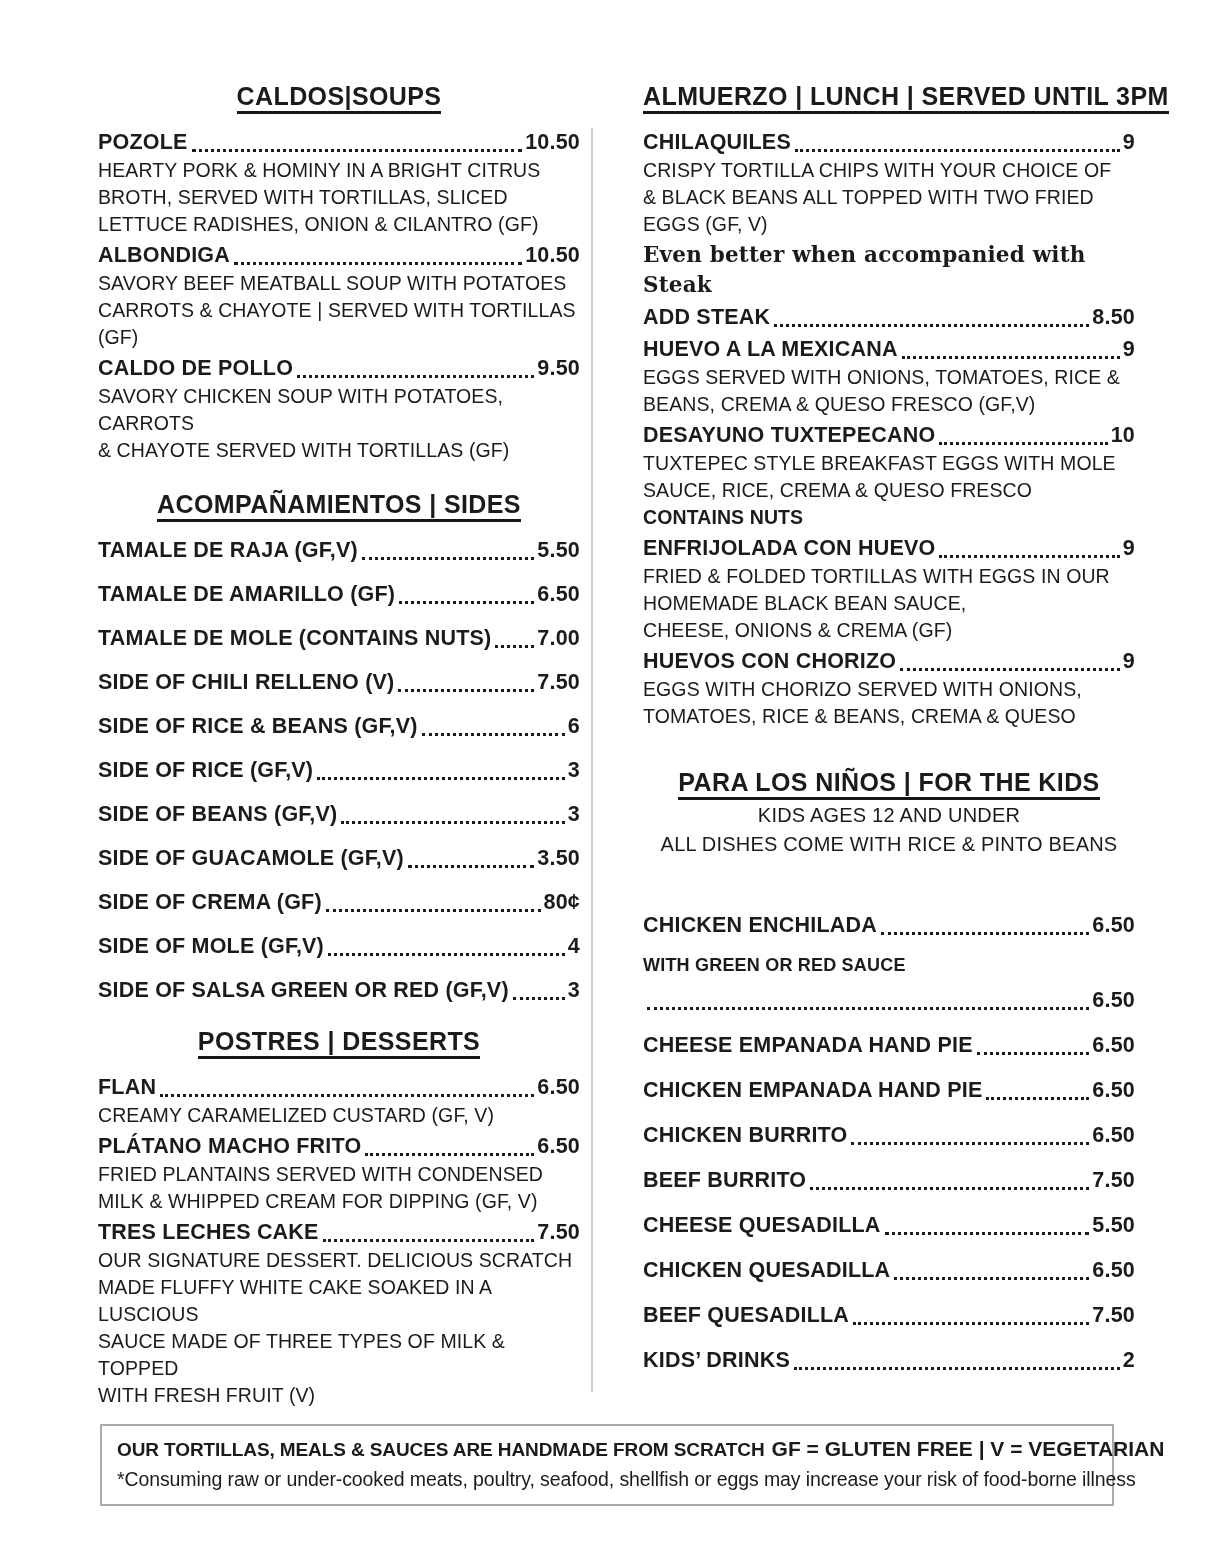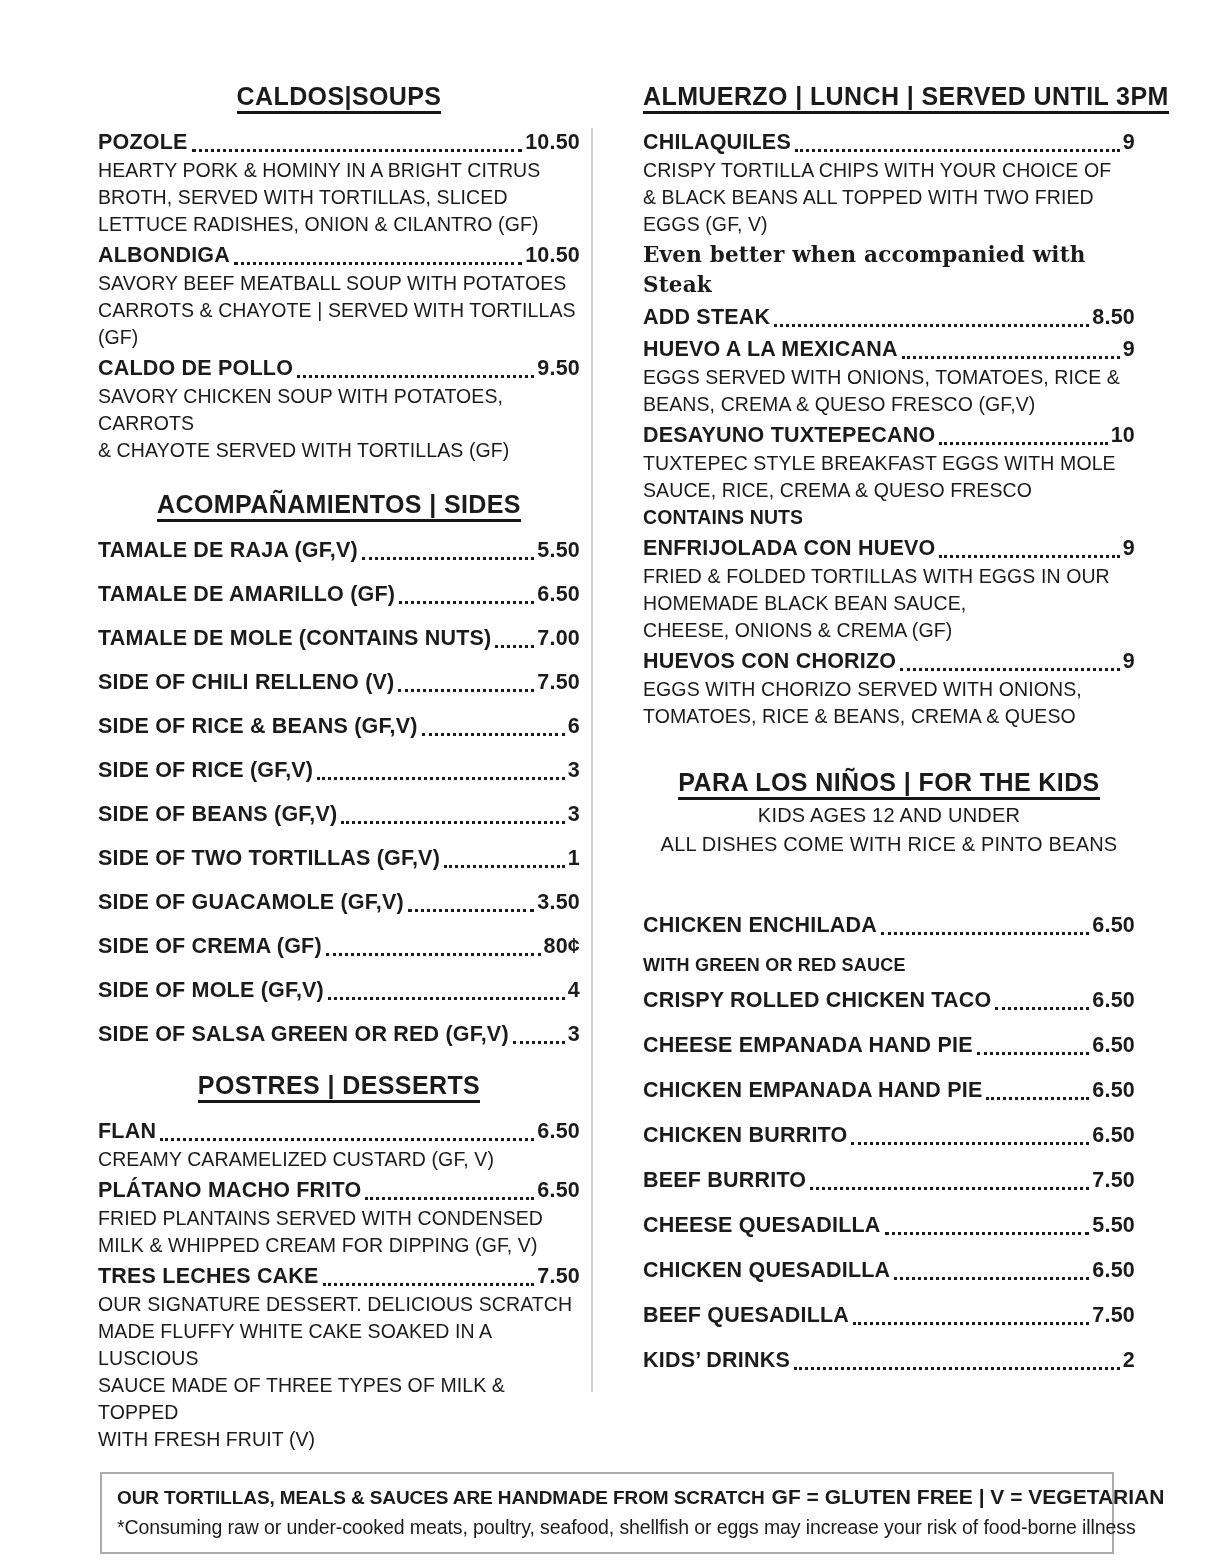--- a/index.html
+++ b/index.html
@@ -89,21 +89,21 @@
   .steak-note {
     font-family:"DejaVu Serif", serif;
     font-weight:700;
     font-size:21.5px;
     line-height:30px;
     margin:2px 0 1px 0;
     letter-spacing:0.2px;
   }
   .footer {
     position:absolute;
-    left:100px; top:1472px;
+    left:100px; top:1424px;
     width:1014px;
     box-sizing:border-box;
     border:2px solid #ababab;
     background:#ffffff;
     padding:11px 15px 13px 15px;
   }
   .footer-line1 {
     font-size:19px;
     font-weight:700;
     letter-spacing:-0.1px;
@@ -196,25 +196,20 @@
       <span class="name">SIDE OF RICE (GF,V)</span>
       <span class="leader"></span>
       <span class="price">3</span>
     </div>
     <div class="row side-row">
       <span class="name">SIDE OF BEANS (GF,V)</span>
       <span class="leader"></span>
       <span class="price">3</span>
     </div>
     <div class="row side-row">
-      <span class="name">SIDE OF TWO TORTILLAS (GF,V)</span>
-      <span class="leader"></span>
-      <span class="price">1</span>
-    </div>
-    <div class="row side-row">
       <span class="name">SIDE OF GUACAMOLE (GF,V)</span>
       <span class="leader"></span>
       <span class="price">3.50</span>
     </div>
     <div class="row side-row">
       <span class="name">SIDE OF CREMA (GF)</span>
       <span class="leader"></span>
       <span class="price">80¢</span>
     </div>
     <div class="row side-row">
@@ -325,21 +320,20 @@
     <div class="kids-gap"></div>
 
     <div class="row kids-row">
       <span class="name">CHICKEN ENCHILADA</span>
       <span class="leader"></span>
       <span class="price">6.50</span>
     </div>
     <div class="kids-sub">WITH GREEN OR RED SAUCE</div>
 
     <div class="row kids-row">
-      <span class="name">CRISPY ROLLED CHICKEN TACO</span>
       <span class="leader"></span>
       <span class="price">6.50</span>
     </div>
     <div class="row kids-row">
       <span class="name">CHEESE EMPANADA HAND PIE</span>
       <span class="leader"></span>
       <span class="price">6.50</span>
     </div>
     <div class="row kids-row">
       <span class="name">CHICKEN EMPANADA HAND PIE</span>

